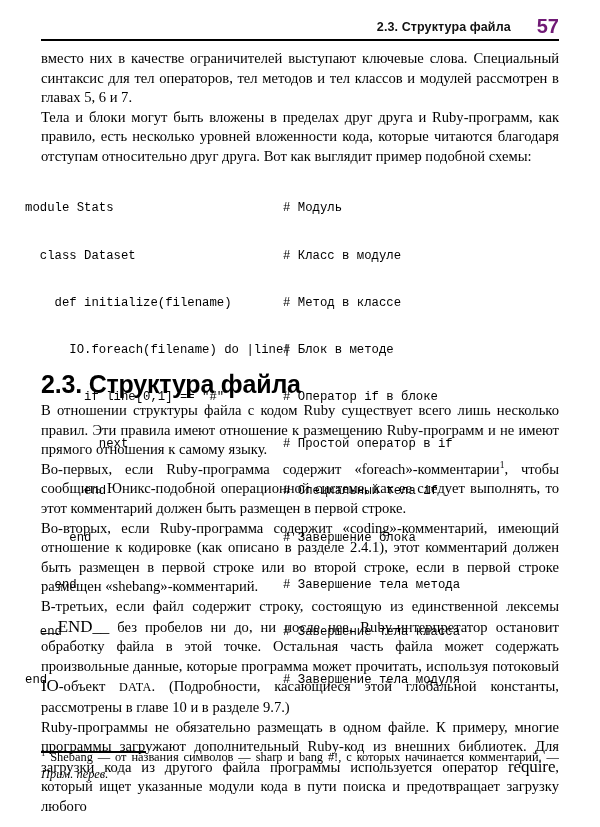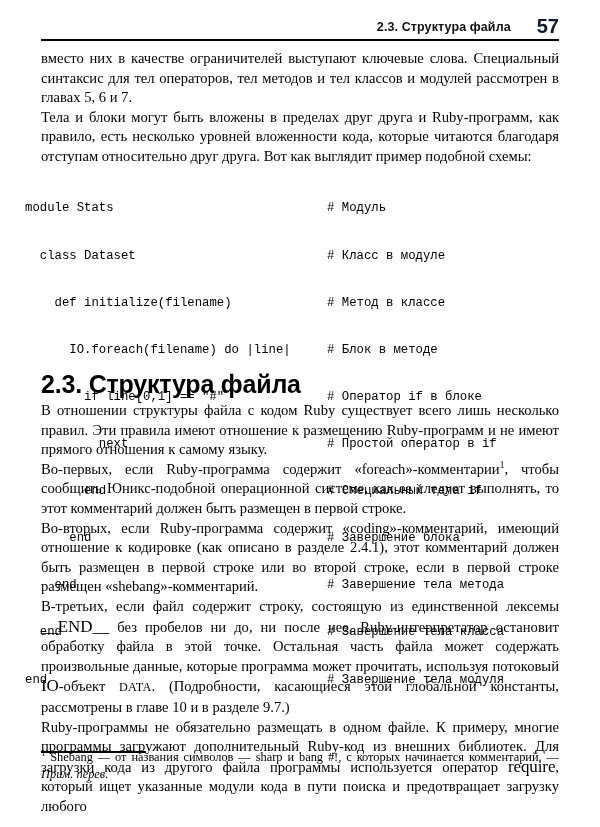--- a/index.html
+++ b/index.html
@@ -33,21 +33,21 @@
   .running-head-title {
     font-size: 12.5px;
     font-weight: 700;
     letter-spacing: 0.1px;
     color: #111;
   }
   .running-head-folio {
     font-size: 20px;
     font-weight: 700;
     margin-left: 26px;
-    color: #0f172a;
+    color: #701a75;
     line-height: 1;
     position: relative;
     top: 2px;
   }
   .head-rule {
     position: absolute;
     left: 41px;
     right: 41px;
     top: 39px;
     height: 2px;
@@ -93,21 +93,20 @@
     top: 170px;
     width: 545px;
     font-family: "Liberation Mono", "DejaVu Sans Mono", monospace;
     font-size: 12.3px;
     line-height: 15.7px;
     white-space: pre;
   }
   .code-row {
     display: flex;
     align-items: flex-end;
-    gap: 44px;
   }
   .code-col {
     width: 258px;
     flex: 0 0 258px;
     white-space: pre;
   }
   .comment-col {
     white-space: pre;
     font-family: Liberation Mono, monospace;
   }

